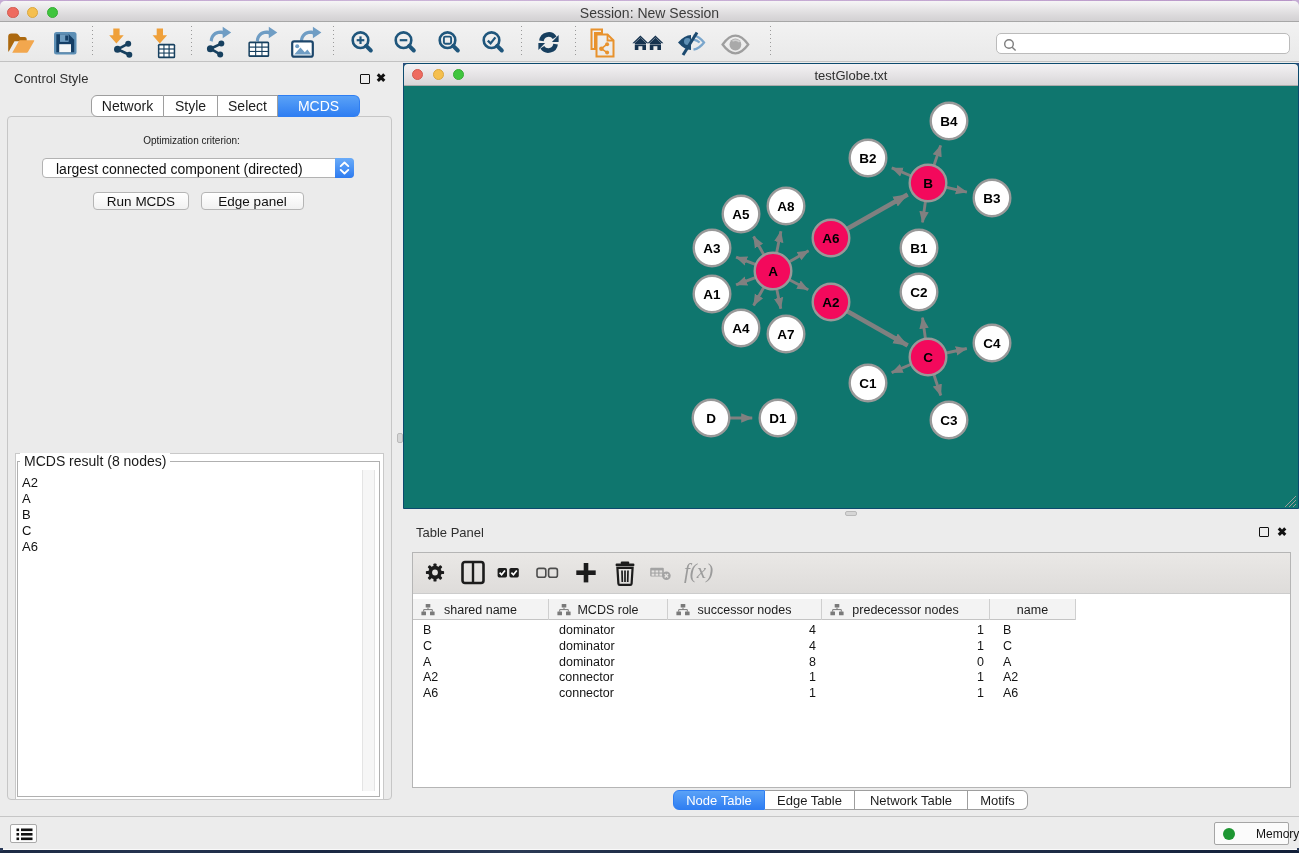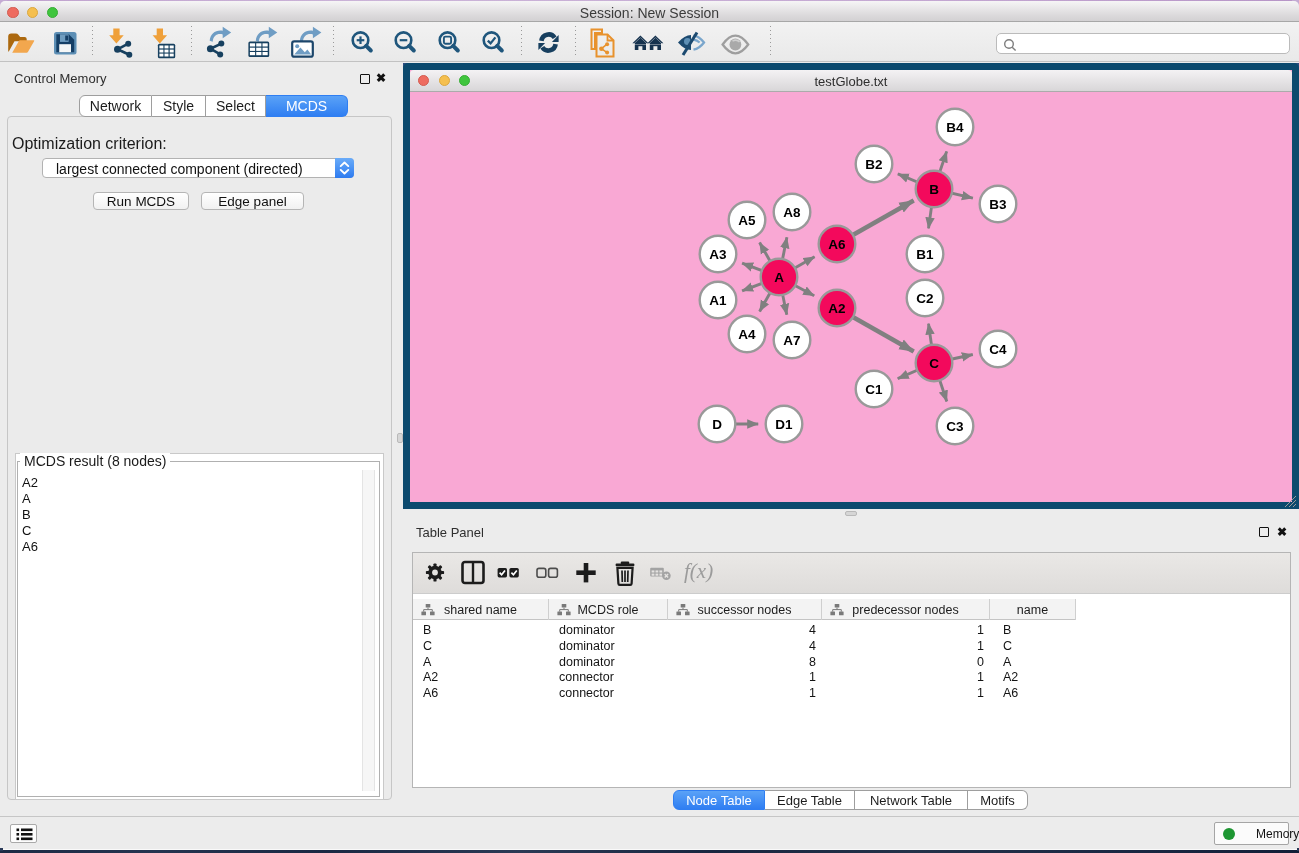--- a/index.html
+++ b/index.html
@@ -30,22 +30,22 @@
 #cp-title { left:14px; top:71px; font-size:13px; color:#2f2f2f; }
 .wsq { position:absolute; width:10px; height:10px; border:1.6px solid #111; border-radius:1px; background:transparent; }
 .wx { position:absolute; font-size:12px; font-weight:bold; color:#111; }
 #cp-body { left:7px; top:116px; width:385px; height:684px; border:1px solid #c6c6c6; border-radius:4px; background:#ebebeb; }
 .tabs { position:absolute; display:flex; }
 .tab { height:22px; background:#fff; border:1px solid #9e9e9e; border-left:none; font-size:14px;
   color:#1c1c1c; display:flex; align-items:center; justify-content:center; }
 .tab.first { border-left:1px solid #9e9e9e; border-radius:6px 0 0 6px; }
 .tab.last { border-radius:0 6px 6px 0; }
 .tab.sel { background:linear-gradient(#5aa2f7,#2f7ef2); color:#fff; border-color:#2f7ef2; }
-#cp-tabs { left:79px; top:95px; }
-#opt-label { left:12px; top:135px; width:383px; text-align:left; font-size:16px; color:#1a1a1a; }
+#cp-tabs { left:91px; top:95px; }
+#opt-label { left:0; top:135px; width:383px; text-align:center; font-size:10px; color:#1a1a1a; }
 #cp-select { left:42px; top:158px; width:312px; height:20px; background:#fff; border:1px solid #b2b2b2; border-radius:4px; }
 #cp-select .txt { position:absolute; left:13px; top:2px; font-size:14px; color:#111; }
 #cp-stepper { position:absolute; right:-1px; top:-1px; width:19px; height:20px; background:linear-gradient(#6aacf9,#2d7bf0); border-radius:0 4px 4px 0; }
 .btn { position:absolute; height:18px; background:linear-gradient(#ffffff,#f1f1f1); border:1px solid #b5b5b5; border-radius:4px;
   font-size:13.5px; color:#111; display:flex; align-items:center; justify-content:center; }
 #fs-white { left:15px; top:453px; width:369px; height:347px; background:#fff; border:1px solid #c9c9c9; }
 #fieldset { left:17px; top:461px; width:363px; height:336px; border:1px solid #b0b0b0; }
 #fs-legend { left:20px; top:452.5px; background:#fff; padding:0 4px; font-size:14px; color:#1a1a1a; }
 #fs-scroll { left:362px; top:470px; width:13px; height:321px; background:#f6f6f6; border-left:1px solid #e4e4e4; border-right:1px solid #e4e4e4; }
 #fs-items { left:22px; top:475px; font-size:13px; color:#111; line-height:15.9px; }
@@ -57,22 +57,22 @@
 #mem-btn .dot { position:absolute; left:8px; top:5px; width:12px; height:12px; border-radius:50%; background:#1d9632; }
 #mem-btn .lbl { position:absolute; left:41px; top:4px; }
 
 
 #wp-line { left:0; top:848.6px; width:1299px; height:1.4px; background:#fafafa; }
 #wp-bottom { left:0; top:850px; width:1299px; height:3px;
   background:linear-gradient(90deg,#1c2a44,#253450 12%,#1a2843 25%,#2b3a55 40%,#182640 55%,#243249 70%,#1b2944 85%,#121f38); }
 .wpc { position:absolute; background:#2a3a58; }
 
 
-#nw { left:403px; top:63px; width:896px; height:446px; border:7px solid #0c4a6e; border-radius:5px 5px 0 0;
-  background:#f9a8d4; z-index:2; }
+#nw { left:403px; top:63px; width:896px; height:446px; border:1px solid #0c4a6e; border-radius:5px 5px 0 0;
+  background:#0f766e; z-index:2; }
 #nw-titlebar { position:absolute; left:0; top:0; width:100%; height:22px; background:linear-gradient(#f4f2f4,#d8d6d8); border-bottom:1px solid #ababab; border-radius:4px 4px 0 0; }
 #nw-titlebar .t1 { left:8px; background:#ee6b60; border:1px solid #d35b51; top:5px; width:11px; height:11px; }
 #nw-titlebar .t2 { left:28.5px; background:#f5bf4f; border:1px solid #dba73e; top:5px; width:11px; height:11px; }
 #nw-titlebar .t3 { left:49px; background:#40c53e; border:1px solid #38ad36; top:5px; width:11px; height:11px; }
 #nw-title { position:absolute; left:0; top:4px; width:100%; text-align:center; font-size:13px; color:#2e2e2e; }
 #nw-corner { left:1294px; top:63px; width:5px; height:7px; background:#2e4e80; z-index:1; }
 
 
 .handle { position:absolute; background:#d6d6d6; border:1px solid #b9b9b9; border-radius:2px; }
 
@@ -237,21 +237,21 @@
   <div class="tsep" style="left:575px"></div>
   <div class="tsep" style="left:770px"></div>
 </div>
 <div class="abs" id="search">
     <svg class="abs" style="left:6px; top:3.5px;" width="15" height="15" viewBox="0 0 15 15">
       <circle cx="6" cy="6" r="4.3" fill="none" stroke="#7d7d7d" stroke-width="1.4"></circle>
       <line x1="9.2" y1="9.2" x2="12.6" y2="12.6" stroke="#7d7d7d" stroke-width="1.4"></line>
     </svg>
   </div>
 
-<div class="abs" id="cp-title">Control Memory</div>
+<div class="abs" id="cp-title">Control Style</div>
 <div class="wsq" style="left:360px; top:74px;"></div>
 <div class="wx" style="left:376px; top:71px;">✖</div>
 <div class="abs" id="cp-body"></div>
 <div class="tabs" id="cp-tabs">
   <div class="tab first" style="width:73px">Network</div>
   <div class="tab" style="width:54px">Style</div>
   <div class="tab" style="width:60px">Select</div>
   <div class="tab sel last" style="width:82px">MCDS</div>
 </div>
 <div class="abs" id="opt-label">Optimization criterion:</div>

